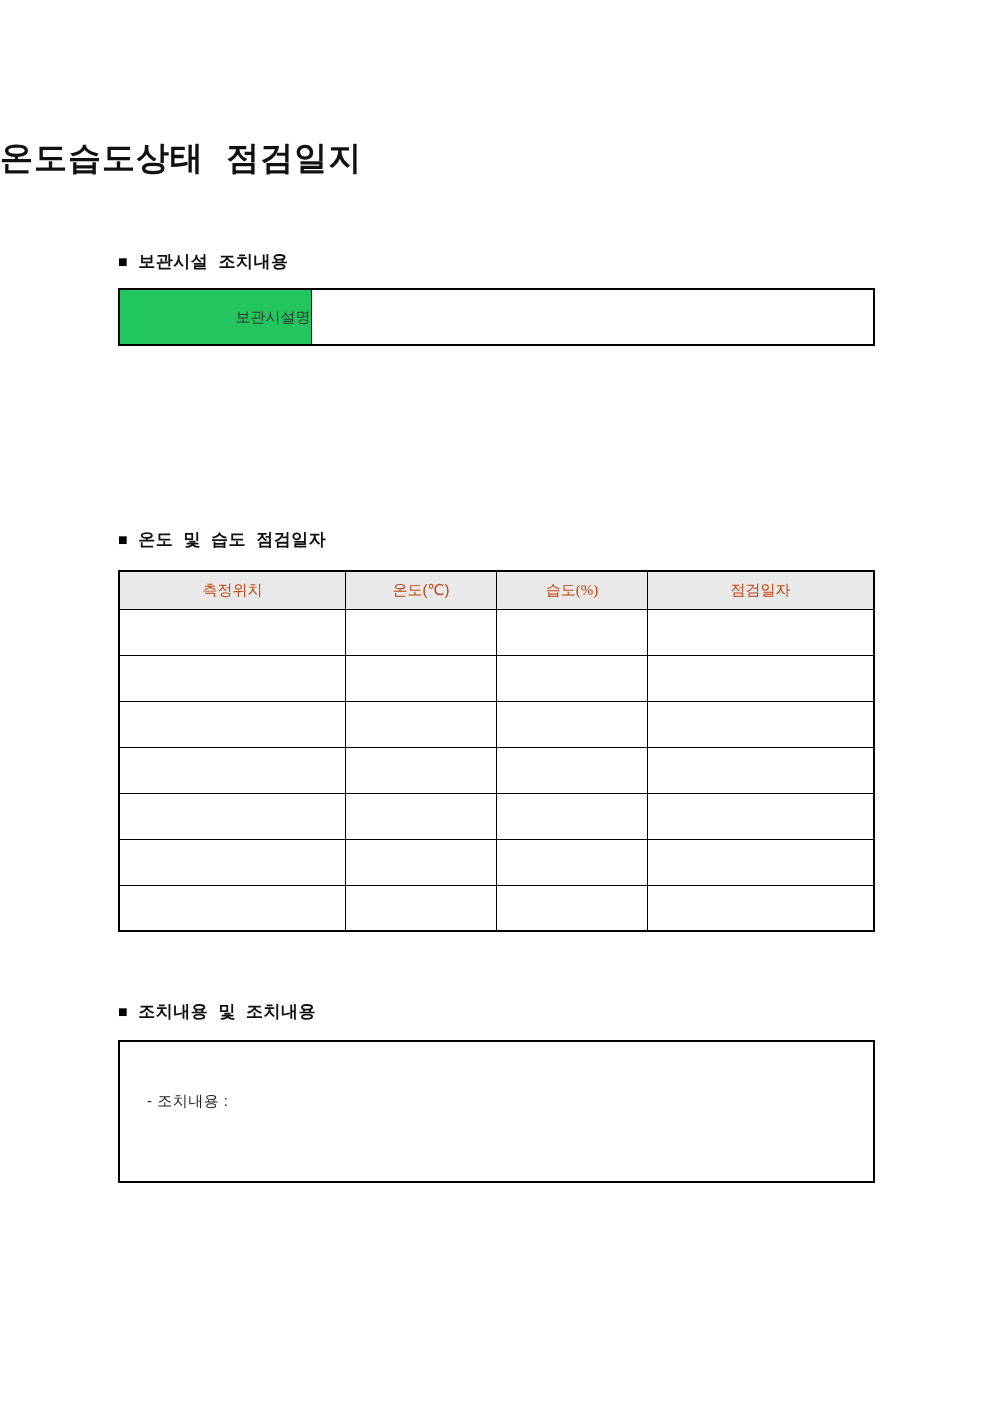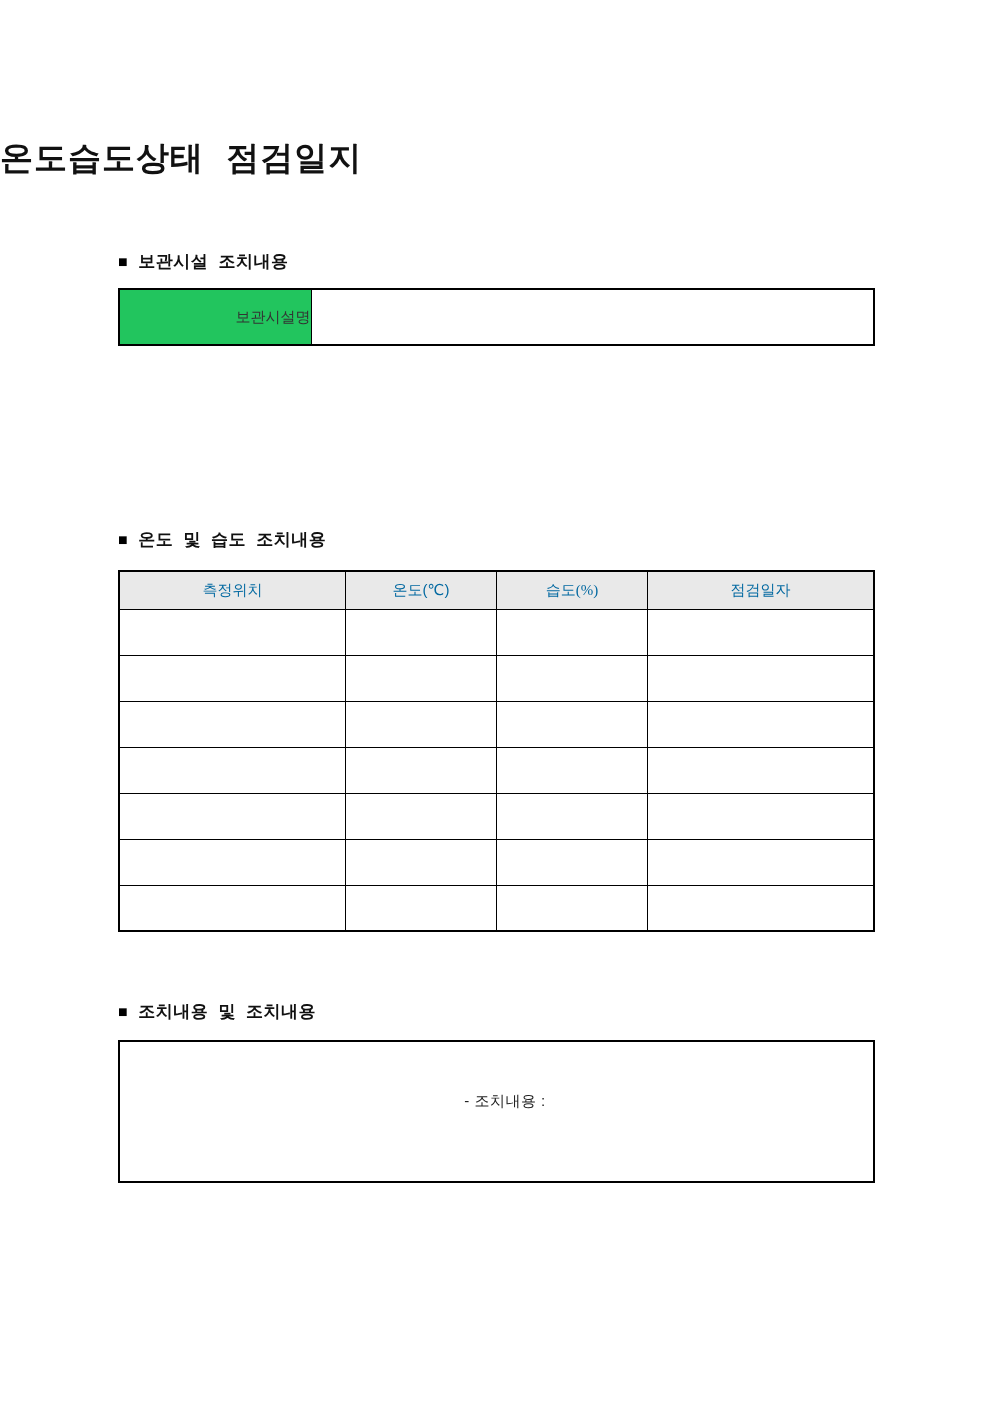--- a/index.html
+++ b/index.html
@@ -77,21 +77,21 @@
     width: 757px;
     table-layout: fixed;
     border: 2px solid #000000;
   }
   .measure-table th {
     border: 1px solid #000000;
     height: 38px;
     background: #e9e9e9;
     font-weight: normal;
     font-size: 15px;
-    color: #0369a1;
+    color: #c2410c;
     text-align: center;
     vertical-align: middle;
   }
   .measure-table td {
     border: 1px solid #000000;
     height: 46px;
     background: #ffffff;
     font-size: 15px;
     color: #333333;
   }
@@ -101,21 +101,20 @@
   .col-remarks   { width: 30%; }
 
   .notes-box {
     position: absolute;
     left: 118px;
     top: 1040px;
     width: 757px;
     height: 143px;
     border: 2px solid #000000;
     background: #ffffff;
-    text-align: center;
   }
   .notes-content {
     padding: 50px 10px 0 27px;
     font-size: 15px;
     color: #222222;
     letter-spacing: 0.5px;
   }
 </style>
 </head>
 <body>
@@ -133,21 +132,21 @@
     <tbody>
       <tr>
         <td class="label-cell">보관시설명</td>
         <td class="value-cell"></td>
       </tr>
     </tbody>
   </table>
 
   <div class="section-heading" id="heading-measurements">
     <span class="bullet">■</span>
-    <span>온도 및 습도 조치내용</span>
+    <span>온도 및 습도 점검일자</span>
   </div>
 
   <table class="measure-table">
     <thead>
       <tr>
         <th class="col-location">측정위치</th>
         <th class="col-temp">온도(℃)</th>
         <th class="col-humidity">습도(%)</th>
         <th class="col-remarks">점검일자</th>
       </tr>

